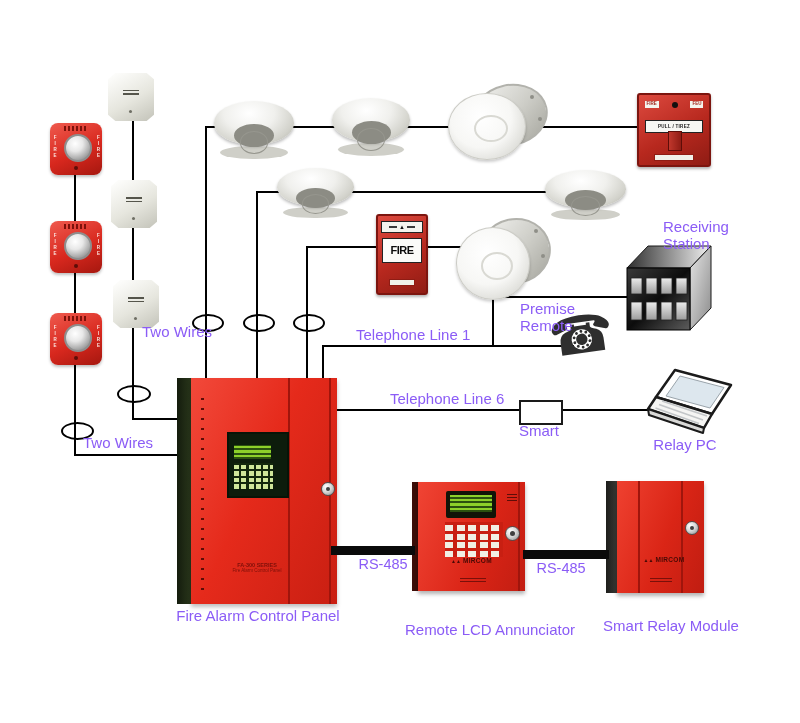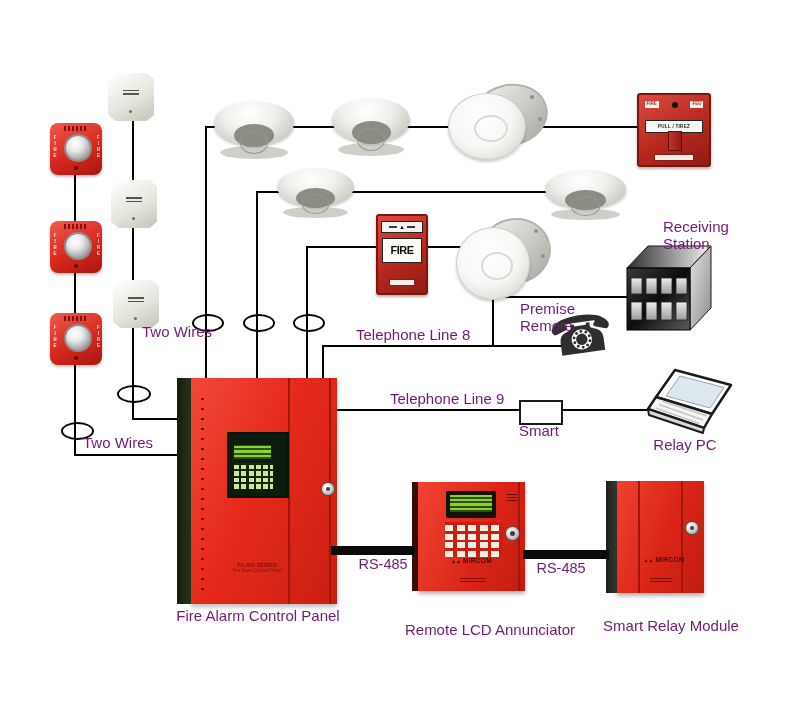--- a/index.html
+++ b/index.html
@@ -1,21 +1,21 @@
 <!DOCTYPE html>
 <html><head>
 <meta charset="utf-8">
 <style>
   html,body{margin:0;padding:0;background:#fff;}
   #canvas{position:relative;width:800px;height:723px;background:#fff;overflow:hidden;
           font-family:"Liberation Sans",sans-serif;color:#1c1c1c;}
   .line{position:absolute;background:#000;z-index:1;}
   .bar{position:absolute;background:#0a0a0a;z-index:4;}
   .loop{position:absolute;border:2px solid #000;border-radius:50%;background:transparent;z-index:2;}
-  .lbl{position:absolute;font-size:15px;color:#701a75;z-index:6;white-space:nowrap;}
+  .lbl{position:absolute;font-size:15px;color:#8b5cf6;z-index:6;white-space:nowrap;}
   .lbl.wrap{white-space:normal;line-height:17px;}
   .lbl.ctr{text-align:center;}
   .dev{position:absolute;z-index:3;}
   .abs{position:absolute;}
 
   
   .strobe{border-radius:8px;background:linear-gradient(155deg,#ef5a4e 0%,#d8281e 55%,#a5170f 100%);
           box-shadow:0 2px 3px rgba(0,0,0,.25);}
   .strobe-grille{position:absolute;left:26%;right:26%;top:6%;height:9%;
           background:repeating-linear-gradient(90deg,#7e120b 0 2px,transparent 2px 4px);}
@@ -315,22 +315,22 @@
   <svg class="dev" style="left:641px;top:368px" width="104" height="72" viewBox="0 0 104 72">
     <polygon points="34,2 90,17 71,46 15,29" fill="#ffffff" stroke="#1b1b1b" stroke-width="2.5" stroke-linejoin="round"></polygon>
     <polygon points="39,8 83,19.5 69,40 25,28" fill="#dde7ee" stroke="#9aa4ab" stroke-width="1"></polygon>
     <polygon points="15,29 71,46 63,60 7,41" fill="#f5f5f3" stroke="#1b1b1b" stroke-width="2.5" stroke-linejoin="round"></polygon>
     <path d="M21,33 L66,48 M18,36.5 L62,52 M14.5,40 L58,55.5" stroke="#c3c6c8" stroke-width="1.5" fill="none"></path>
     <polygon points="7,41 63,60 62,65 8,47" fill="#d9d9d7" stroke="#1b1b1b" stroke-width="2" stroke-linejoin="round"></polygon>
   </svg>
 
   <div class="lbl" style="left:142px;top:323px">Two Wires</div>
   <div class="lbl" style="left:83px;top:434px">Two Wires</div>
-  <div class="lbl" style="left:356px;top:326px">Telephone Line 8</div>
-  <div class="lbl" style="left:390px;top:390px">Telephone Line 9</div>
+  <div class="lbl" style="left:356px;top:326px">Telephone Line 1</div>
+  <div class="lbl" style="left:390px;top:390px">Telephone Line 6</div>
   <div class="lbl wrap" style="left:520px;top:300px;width:66px">Premise Remote</div>
   <div class="lbl wrap" style="left:663px;top:218px;width:84px">Receiving Station</div>
   <div class="lbl ctr" style="left:499px;top:422px;width:80px">Smart</div>
   <div class="lbl ctr" style="left:640px;top:436px;width:90px">Relay PC</div>
   <div class="lbl ctr" style="left:355px;top:556px;width:56px;font-size:14.5px">RS-485</div>
   <div class="lbl ctr" style="left:533px;top:560px;width:56px;font-size:14.5px">RS-485</div>
   <div class="lbl ctr" style="left:148px;top:608px;width:220px;line-height:15.5px">
     <div>Fire Alarm Control Panel</div>
   </div>
   <div class="lbl ctr" style="left:398px;top:621px;width:184px">Remote LCD Annunciator</div>

